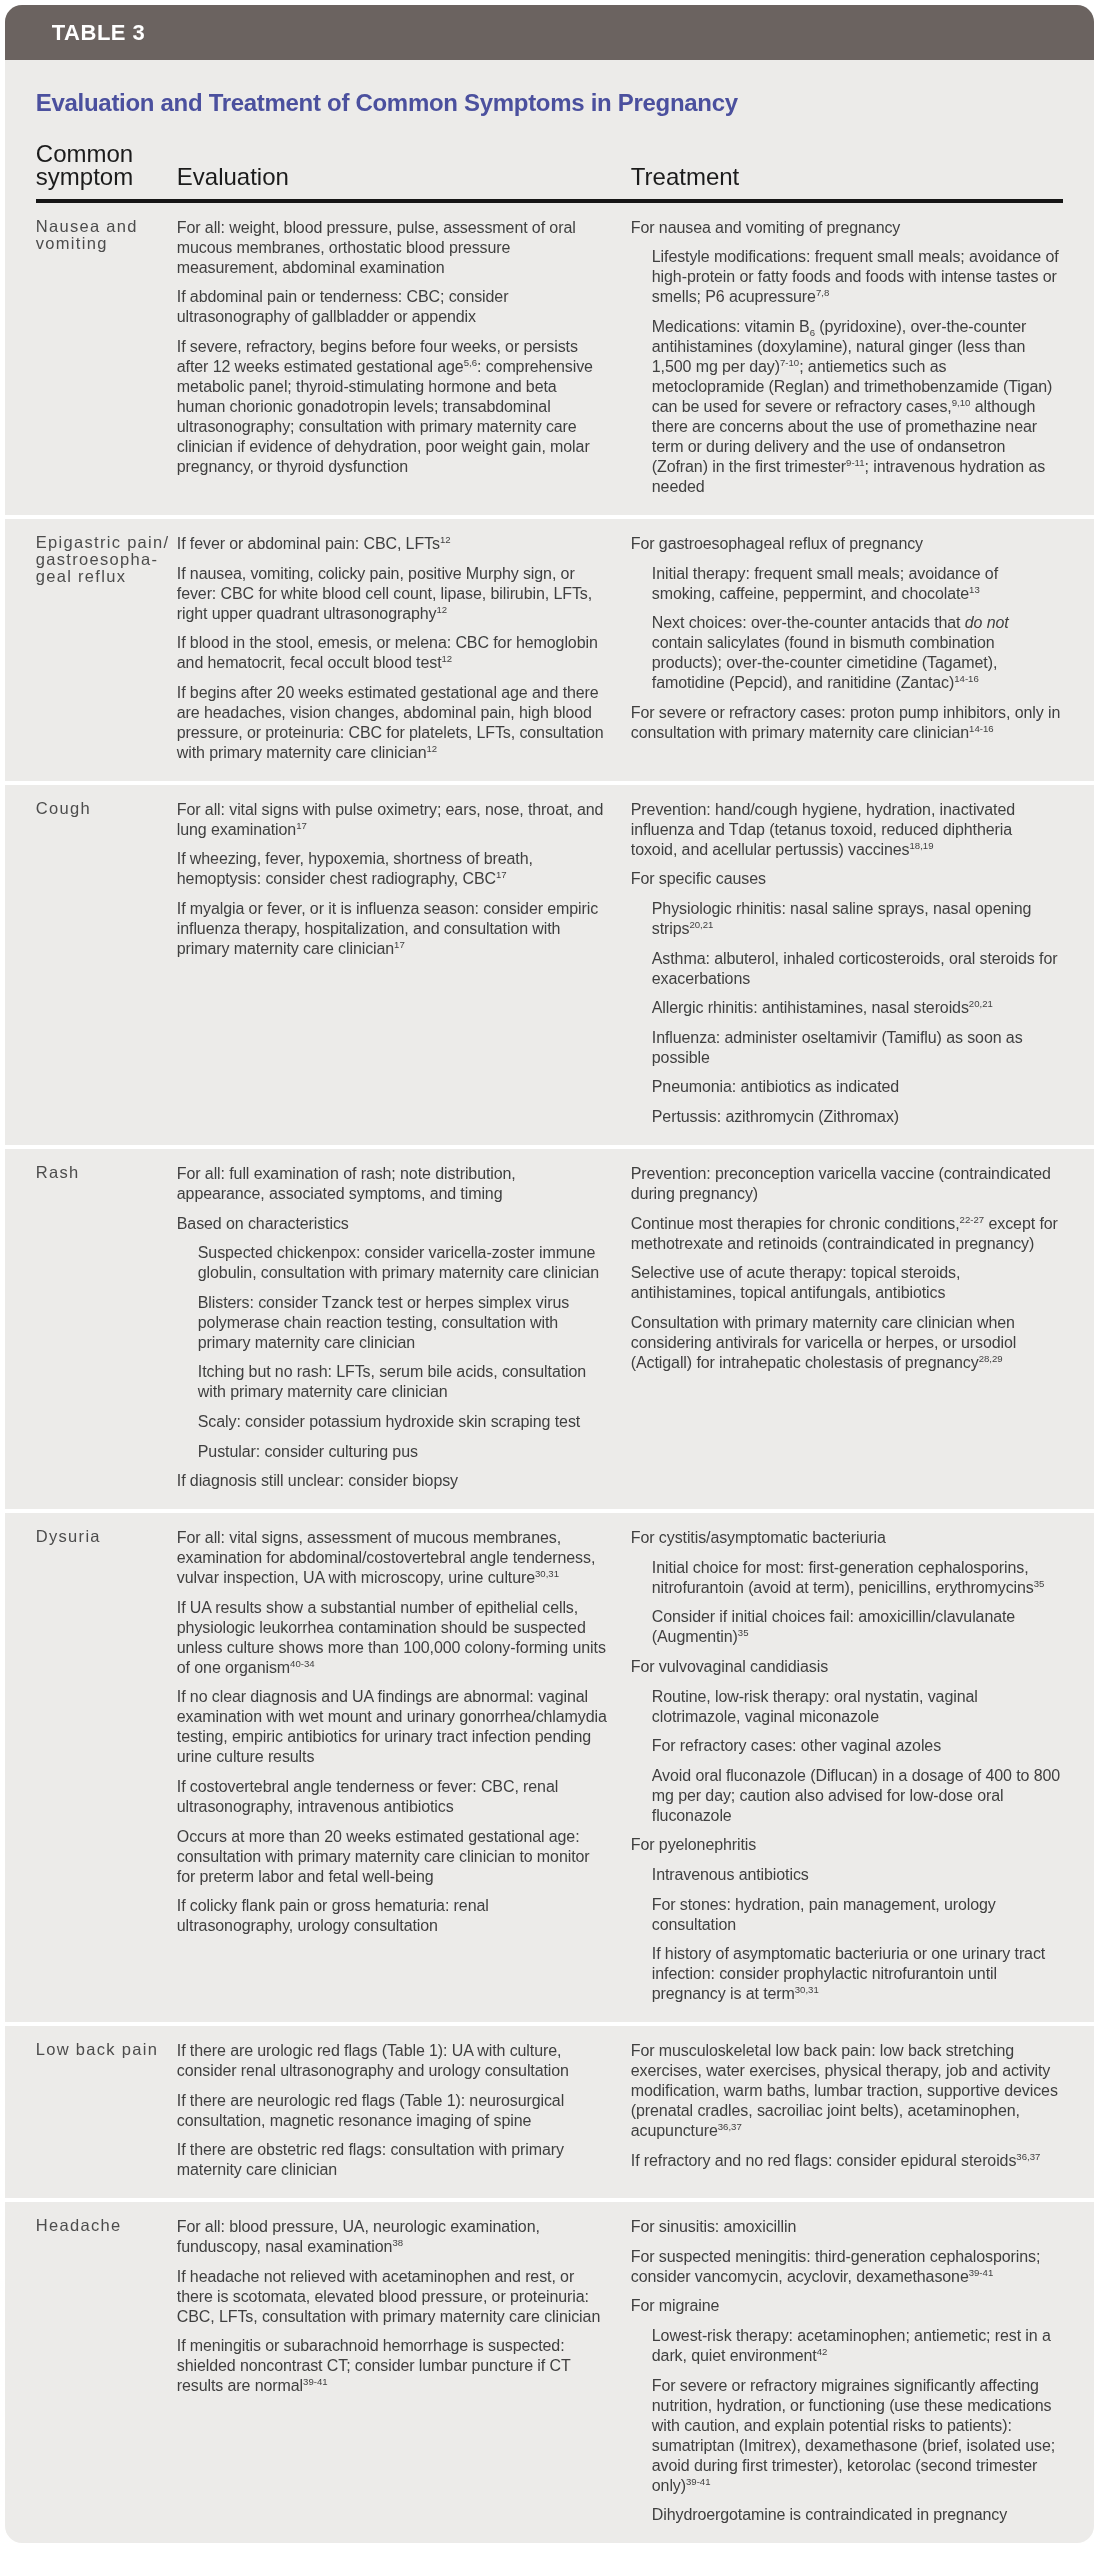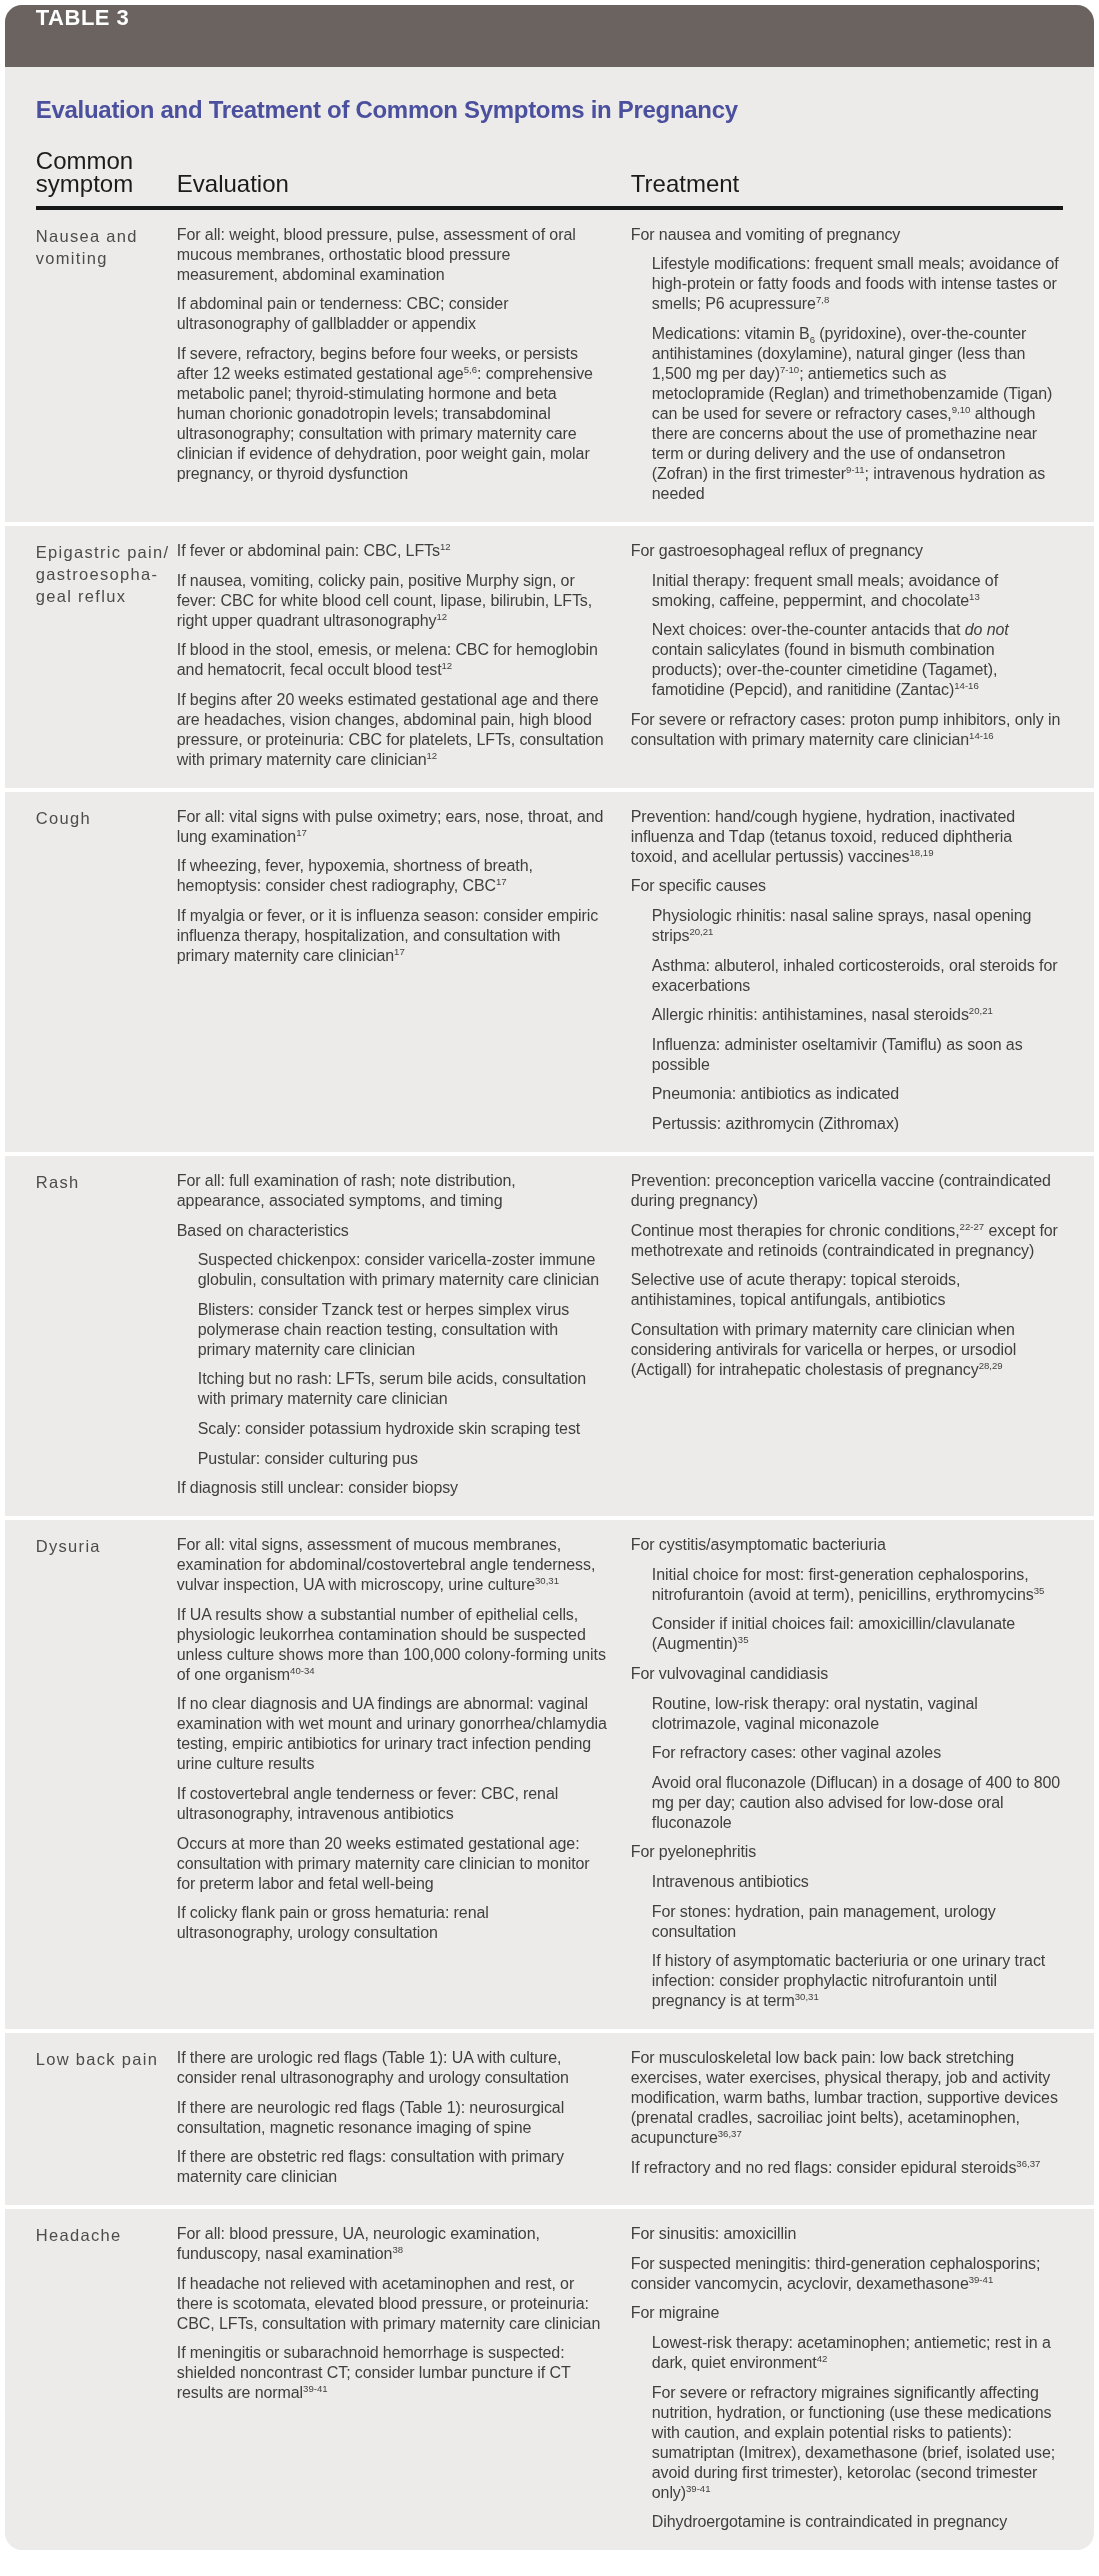--- a/index.html
+++ b/index.html
@@ -19,23 +19,24 @@
     -webkit-font-smoothing:antialiased;
   }
   .card{
     margin:5.3px 4.8px 15px;
     border-radius:17px;
     overflow:hidden;
     background:var(--body_bg);
   }
   .table-bar{
     background:var(--header_bar);
-    height:62px;
+    height:55px;
     display:flex;
-    padding-left:31px;
+    align-items:center;
+    padding-left:47px;
   }
   .table-label{
     color:#ffffff;
     font-weight:bold;
     font-size:22px;
     letter-spacing:0.5px;
   }
   .title{
     color:var(--title);
     font-weight:bold;
@@ -60,21 +61,21 @@
     margin:0 31px;
   }
   .row{
     display:grid;
     grid-template-columns:141px 454px 1fr;
     padding:15px 31px 18px 31px;
   }
   .row + .row{border-top:4.8px solid var(--divider);}
   .cell-symptom{
     font-size:16.5px;
-    line-height:22px;
+    line-height:17px;
     letter-spacing:1.3px;
     color:var(--symptom_text);
     padding-right:7.4px;
   }
   .cell p{
     margin:0 0 9.6px 0;
     font-size:16px;
     line-height:20px;
     letter-spacing:-0.1px;
     color:var(--text);

